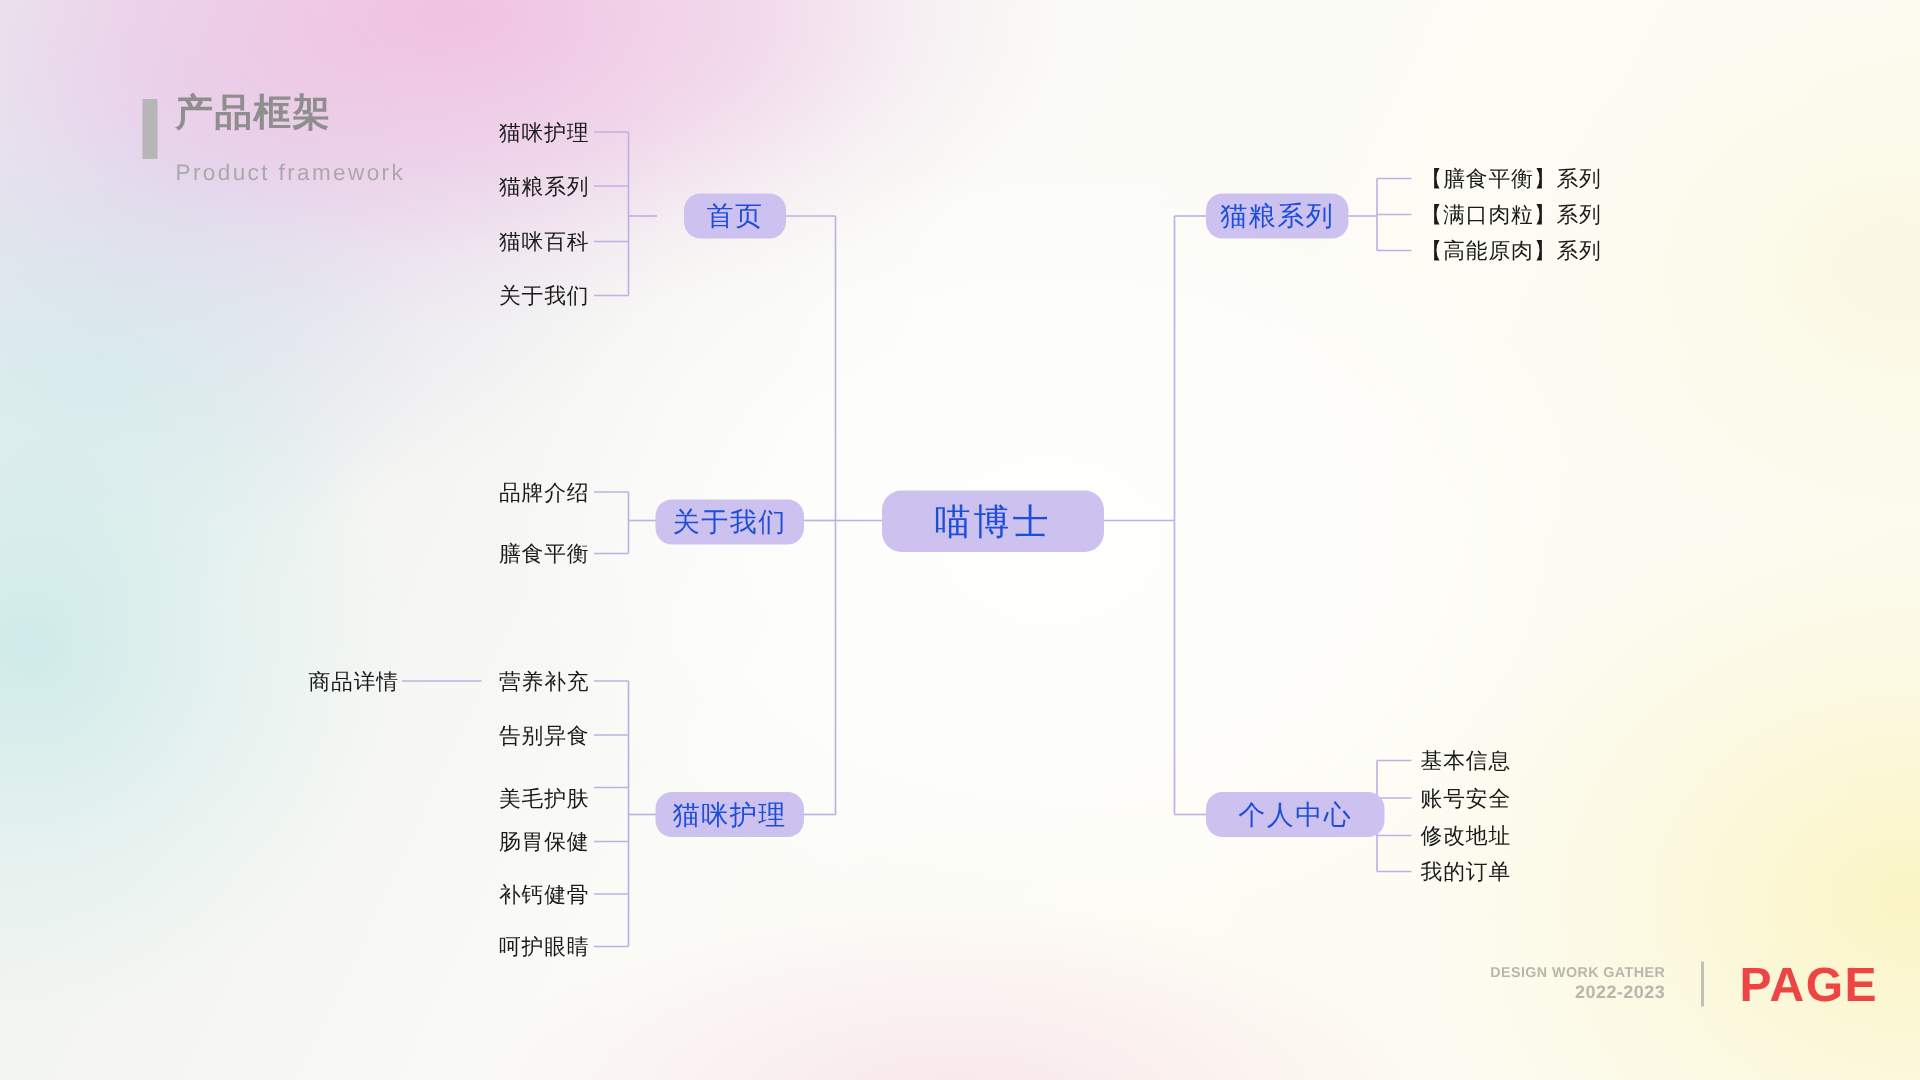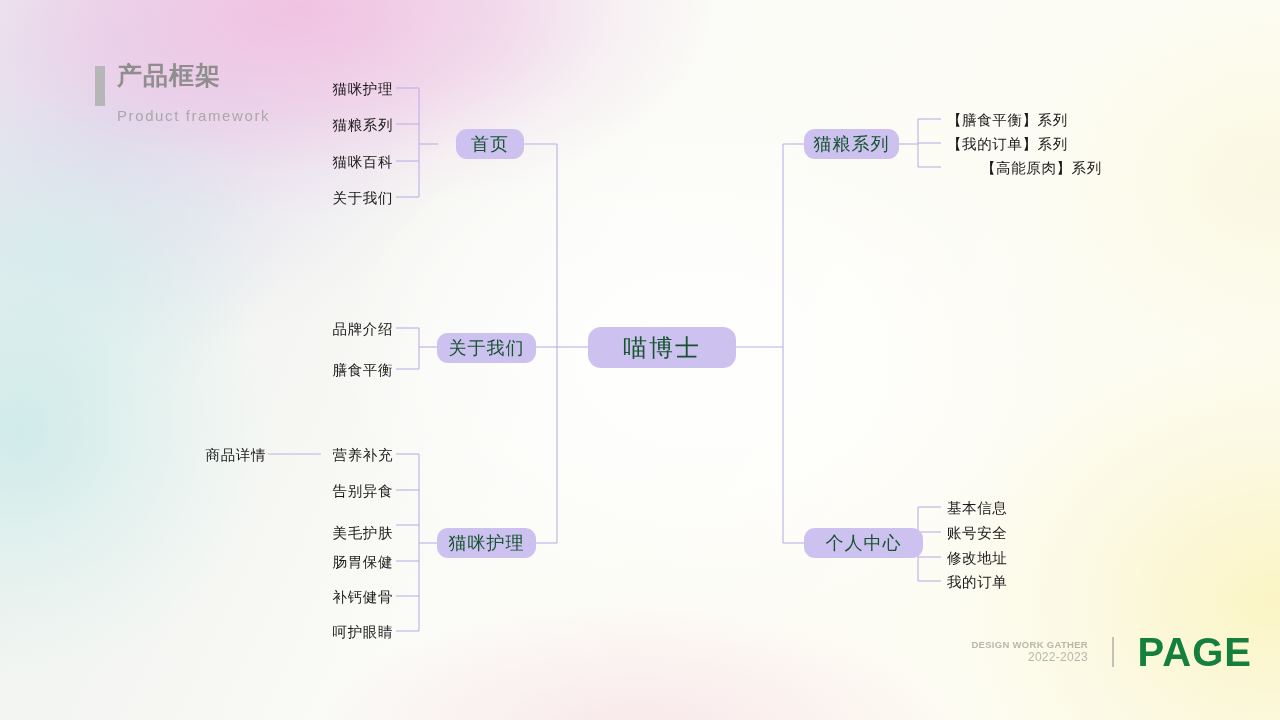--- a/index.html
+++ b/index.html
@@ -137,21 +137,21 @@
     fill: none;
     stroke: #bdb0e6;
     stroke-width: 1.1;
   }
 
   
   .node {
     position: absolute;
     background: #cdc1f0;
     border-radius: 11px;
-    color: #14532d;
+    color: #1d4ed8;
     display: flex;
     align-items: center;
     justify-content: center;
     box-sizing: border-box;
     white-space: nowrap;
   }
   .node-center {
     font-size: 24px;
     letter-spacing: 2px;
     border-radius: 13px;
@@ -190,34 +190,34 @@
     color: #b9b6ab;
   }
   .footer-l1 {
     font-size: 9.5px;
     font-weight: bold;
     letter-spacing: 0.3px;
     line-height: 1.25;
   }
   .footer-l2 {
     font-size: 12px;
-    font-weight: normal;
+    font-weight: bold;
     letter-spacing: 0.3px;
     line-height: 1.25;
     margin-left: 16px;
   }
   .footer-divider {
     width: 1.6px;
     height: 30px;
     background: #c3c0b6;
   }
   .footer-page {
-    font-size: 40px;
+    font-size: 32px;
     font-weight: bold;
-    color: #15803d;
+    color: #ef4444;
     letter-spacing: 1px;
     line-height: 1;
   }
 </style>
 </head>
 <body>
 
 <div id="page">
 
   <div class="bg-layer bg-base"></div>
@@ -313,22 +313,22 @@
   <div class="leaf leaf-right-al" style="left:243px; top:448px; width:150px;">营养补充</div>
   <div class="leaf leaf-right-al" style="left:243px; top:484px; width:150px;">告别异食</div>
   <div class="leaf leaf-right-al" style="left:243px; top:526px; width:150px;">美毛护肤</div>
   <div class="leaf leaf-right-al" style="left:243px; top:555px; width:150px;">肠胃保健</div>
   <div class="leaf leaf-right-al" style="left:243px; top:590px; width:150px;">补钙健骨</div>
   <div class="leaf leaf-right-al" style="left:243px; top:625px; width:150px;">呵护眼睛</div>
 
   <div class="leaf leaf-right-al" style="left:130px; top:448px; width:136px;">商品详情</div>
 
   <div class="leaf" style="left:947px; top:113px;">【膳食平衡】系列</div>
-  <div class="leaf" style="left:947px; top:137px;">【我的订单】系列</div>
-  <div class="leaf" style="left:947px; top:161px;margin-left:34px;">【高能原肉】系列</div>
+  <div class="leaf" style="left:947px; top:137px;">【满口肉粒】系列</div>
+  <div class="leaf" style="left:947px; top:161px;">【高能原肉】系列</div>
 
   <div class="leaf" style="left:947px; top:501px;">基本信息</div>
   <div class="leaf" style="left:947px; top:526px;">账号安全</div>
   <div class="leaf" style="left:947px; top:551px;">修改地址</div>
   <div class="leaf" style="left:947px; top:575px;">我的订单</div>
 
   <div class="footer">
     <div class="footer-left">
       <div class="footer-l1">DESIGN WORK GATHER</div>
       <div class="footer-l2">2022-2023</div>

